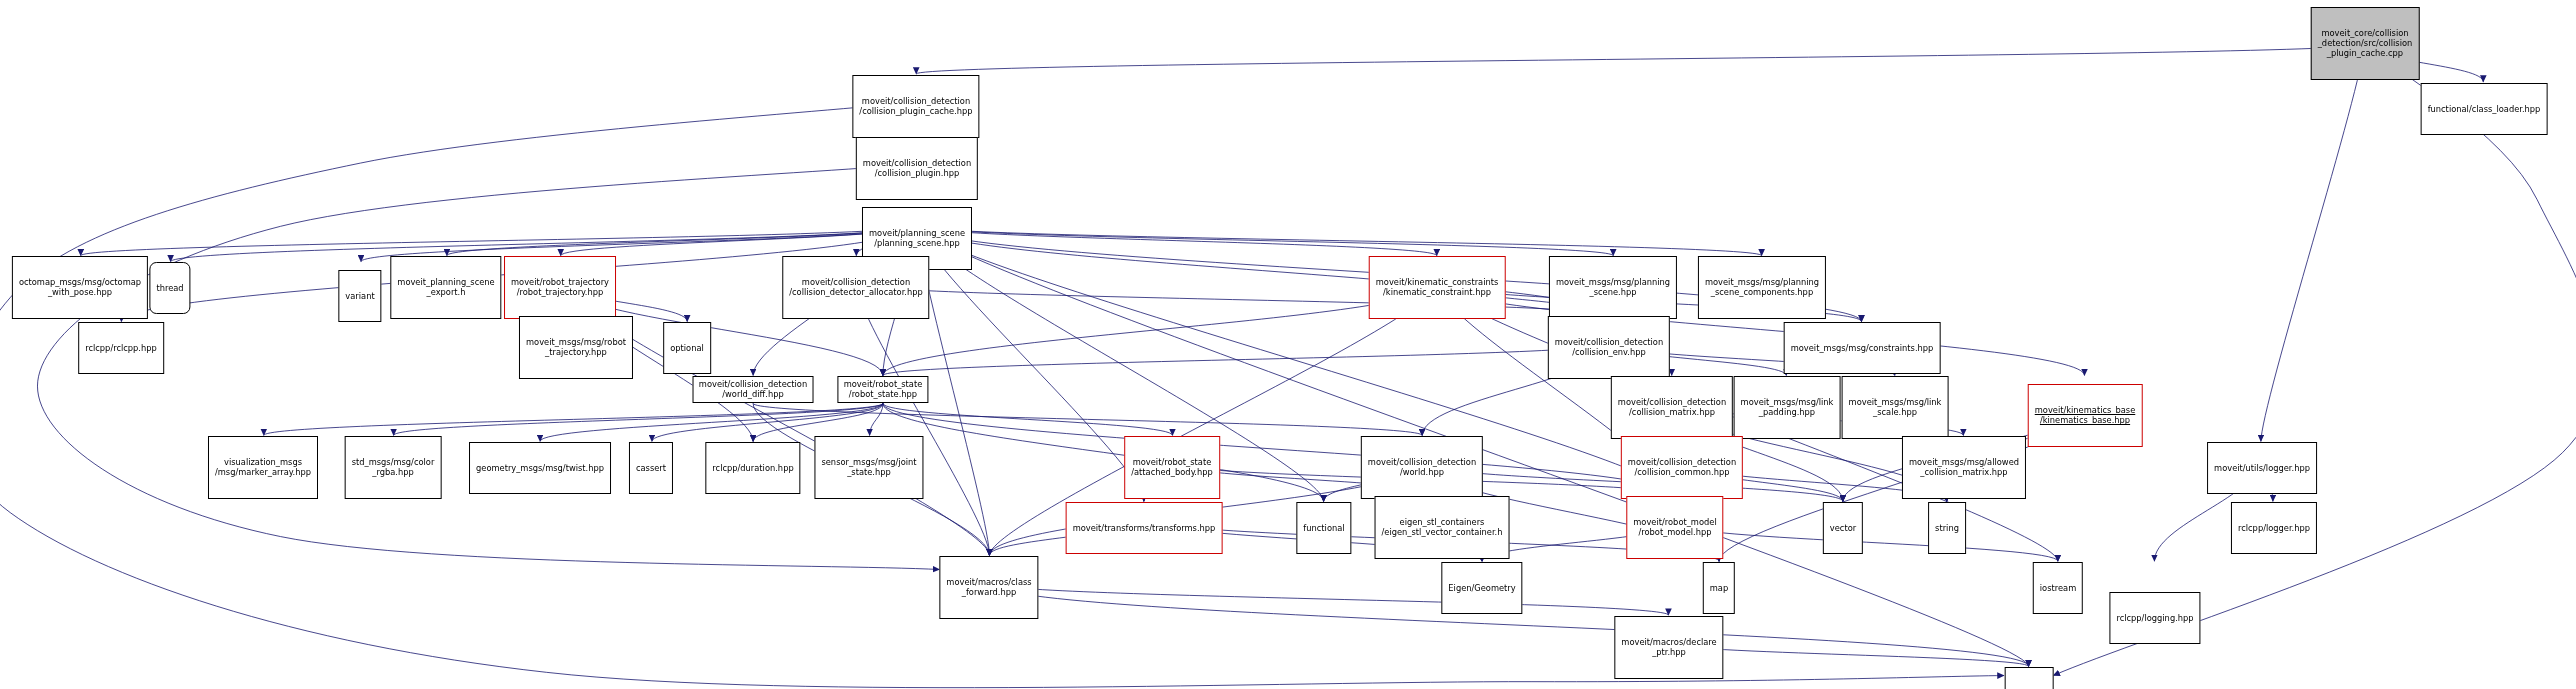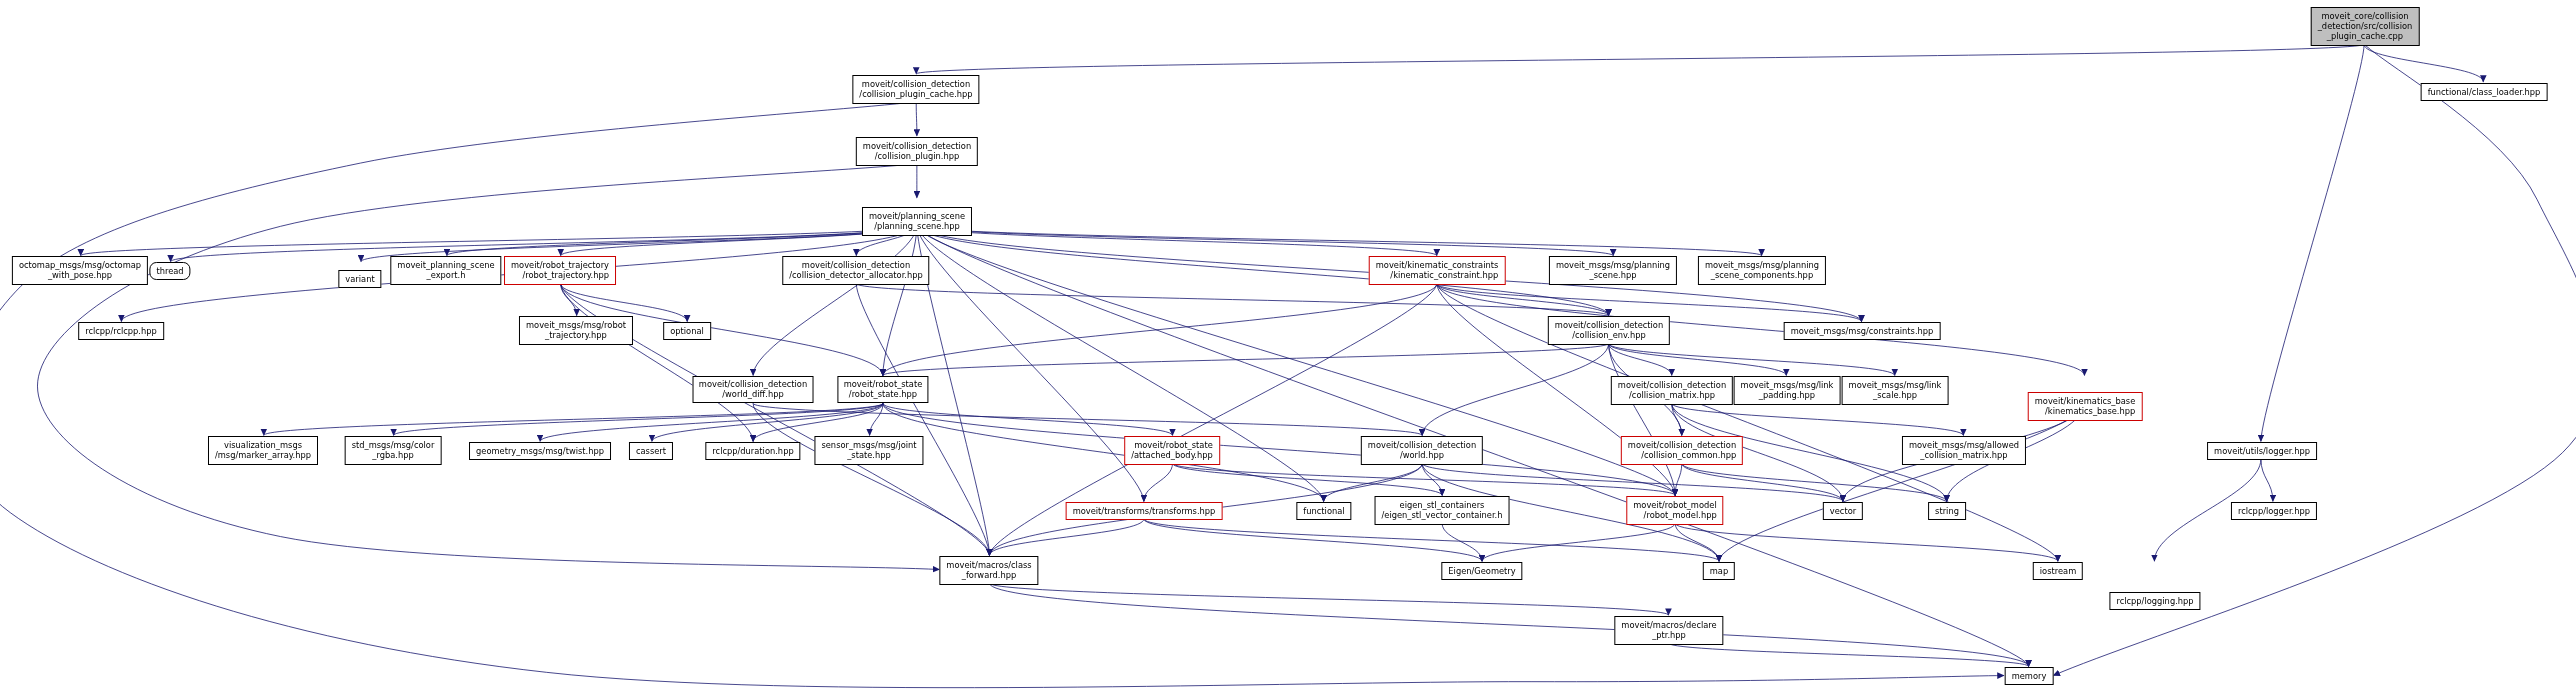--- a/index.html
+++ b/index.html
@@ -9,30 +9,30 @@
     height:689px;
     font-family:"DejaVu Sans","Liberation Sans",sans-serif;
     overflow:hidden;
   }
   #edges{position:absolute;left:0;top:0;width:2576px;height:689px;}
   .node{
     position:absolute;
     transform:translateX(-50%);
     background:#ffffff;
     border:0.7px solid #000000;
-    padding:3px 6px;
+    padding:20px 6px;
     text-align:center;
     font-size:8.3px;
     line-height:10.3px;
     white-space:nowrap;
     color:#000000;
     box-sizing:border-box;
     cursor:pointer;
   }
-  .node.red{border-color:#cc0000;text-align:right;}
+  .node.red{border-color:#cc0000;}
   .node.bold{border-width:1.3px;padding:2px 5.3px;}
   .node.main{background:#bfbfbf;}
   .nl{pointer-events:none;}
 </style>
 </head>
 <body>
 
 <div id="graph">
   <svg id="edges" xmlns="http://www.w3.org/2000/svg" viewBox="0 0 3867 1035" width="2576" height="689">
       <defs>
@@ -214,21 +214,21 @@
       <div class="nl">/collision_matrix.hpp</div>
     </div>
     <div class="node normal" style="left: 1787px; top: 376px;">
       <div class="nl">moveit_msgs/msg/link</div>
       <div class="nl">_padding.hpp</div>
     </div>
     <div class="node normal" style="left: 1895px; top: 376px;">
       <div class="nl">moveit_msgs/msg/link</div>
       <div class="nl">_scale.hpp</div>
     </div>
-    <div class="node red" style="left: 2085px; top: 392px;">
+    <div class="node red" style="left: 2085px; top: 384px; text-decoration: underline;">
       <div class="nl">moveit/kinematics_base</div>
       <div class="nl">/kinematics_base.hpp</div>
     </div>
     <div class="node normal" style="left: 263px; top: 436px;">
       <div class="nl">visualization_msgs</div>
       <div class="nl">/msg/marker_array.hpp</div>
     </div>
     <div class="node normal" style="left: 393px; top: 436px;">
       <div class="nl">std_msgs/msg/color</div>
       <div class="nl">_rgba.hpp</div>

